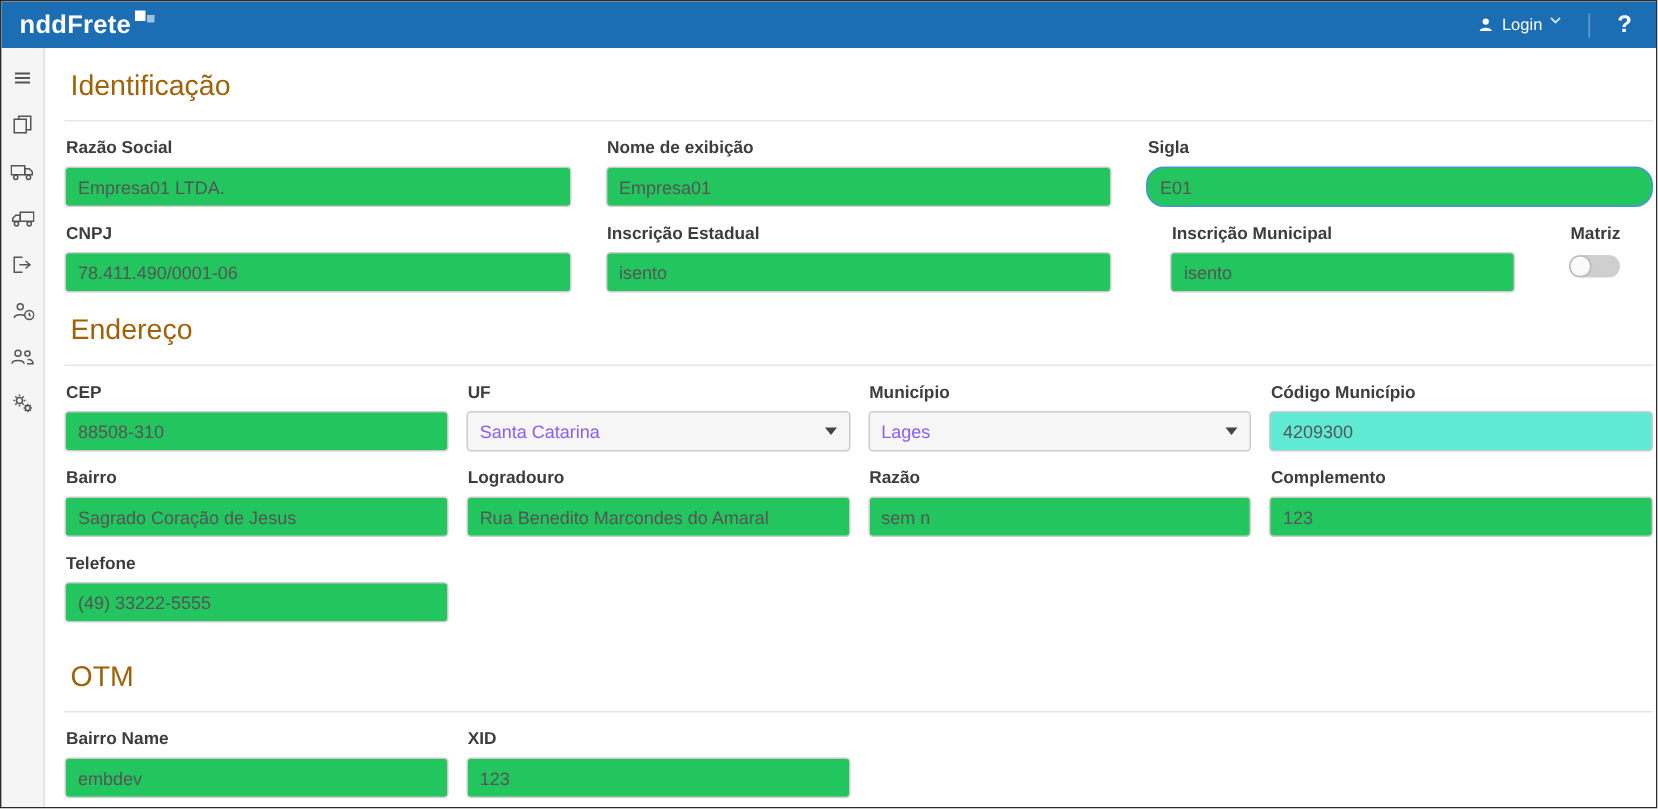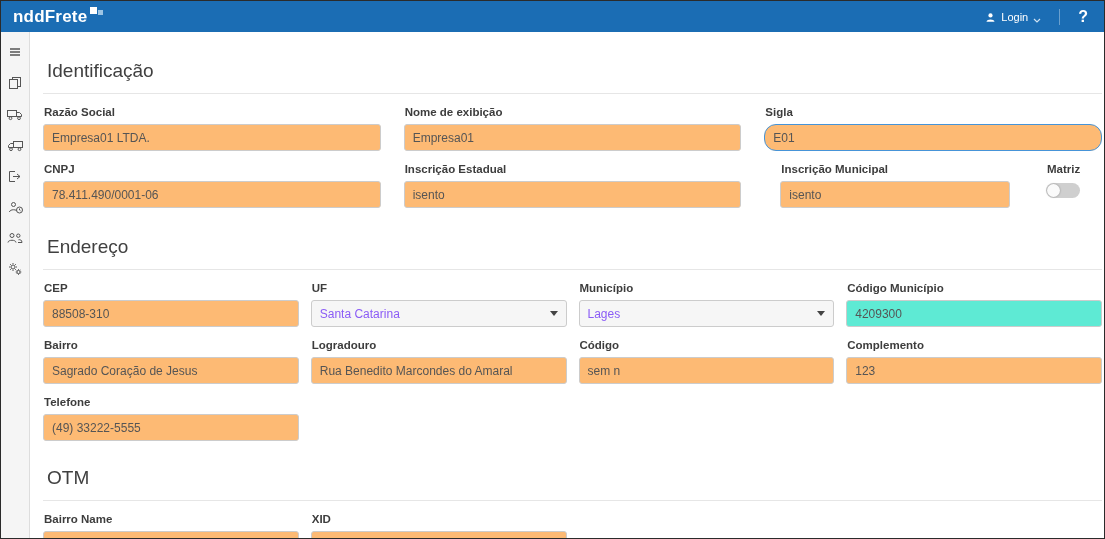--- a/index.html
+++ b/index.html
@@ -14,46 +14,46 @@
   .topbar {
     height:31px; background:#1b6db4; display:flex; align-items:center;
     padding:0 10px 0 12px; color:#fff;gap:16px;
   }
   .brand { display:flex; align-items:flex-start; cursor:pointer; }
   .brand-text { font-size:17px; font-weight:bold; letter-spacing:.2px; line-height:22px; }
   .brand-mark { position:relative; width:14px; height:14px; margin-left:3px; display:inline-block; }
   .brand-mark .sq1 { position:absolute; left:0; top:1px; width:7px; height:7px; background:#fff; }
   .brand-mark .sq2 { position:absolute; left:8px; top:4px; width:5px; height:5px; background:#9cc4e4; }
   .topbar-right { margin-left:auto; display:flex; align-items:center; gap:12px; }
-  .login-btn { display:flex; align-items:flex-end; gap:5px; font-size:11px; padding:4px 6px; border-radius:3px; cursor:pointer; }
+  .login-btn { display:flex; align-items:flex-start; gap:5px; font-size:11px; padding:4px 6px; border-radius:3px; cursor:pointer; }
   .topbar-sep { width:1px; height:16px; background:rgba(255,255,255,.35); }
   .help-btn { font-size:16px; font-weight:bold; padding:0 6px; cursor:pointer; }
 
   
   .sidebar {
     position:absolute; left:0; top:31px; bottom:0; width:29px;
     background:#f5f5f5; border-right:1px solid #ddd;
     display:flex; flex-direction:column; align-items:center; padding-top:10px; gap:11px;
   }
   .side-btn { width:22px; height:20px; display:flex; align-items:center; justify-content:center; cursor:pointer; }
 
   
   .main { margin-left:29px; padding:0 2px 0 13px; }
-  .section-title { font-size:19px; font-weight:400; color:#404040; margin:28px 0 0 4px; }
+  .section-title { font-size:19px; font-weight:400; color:#a16207; margin:15px 0 0 4px; }
   .divider { border-bottom:1px solid #e6e6e6; margin-top:11px; }
   .row { margin-top:12px; }
   .grid-3 { display:grid; grid-template-columns:repeat(3,1fr); column-gap:23px; }
   .grid-4 { display:grid; grid-template-columns:repeat(4,1fr); column-gap:12px; }
   .field label {
     display:block; font-size:11.5px; font-weight:700; color:#3d3d3d;
     margin:0 0 6px 1px;
   }
   .field input {
     width:100%; height:27px; border:1px solid #ccc; border-radius:3px;
-    padding:0 8px; font-size:12px; color:#555; background:#fdba74;
+    padding:0 8px; font-size:12px; color:#555; background:#22c55e;
     font-family:"Liberation Sans", sans-serif; outline:none;
   }
   .field input.focus { border-color:#4694d8;border-radius:12px; }
   .field input.disabled { background:#5eead4; }
   .select {
     width:100%; height:27px; border:1px solid #ccc; border-radius:3px;
     background:#f6f6f6; display:flex; align-items:center; justify-content:space-between;
     padding:0 8px; font-size:12px; color:#8b5cf6; cursor:pointer;
   }
   .sel-caret {
@@ -248,21 +248,21 @@
     <div class="row grid-4">
       <div class="field">
         <label>Bairro</label>
         <input type="text" value="Sagrado Coração de Jesus" style="">
       </div>
       <div class="field">
         <label>Logradouro</label>
         <input type="text" value="Rua Benedito Marcondes do Amaral" style="">
       </div>
       <div class="field">
-        <label>Código</label>
+        <label>Razão</label>
         <input type="text" value="sem n" style="">
       </div>
       <div class="field">
         <label>Complemento</label>
         <input type="text" value="123" style="">
       </div>
     </div>
 
     <div class="row grid-4">
       <div class="field">

